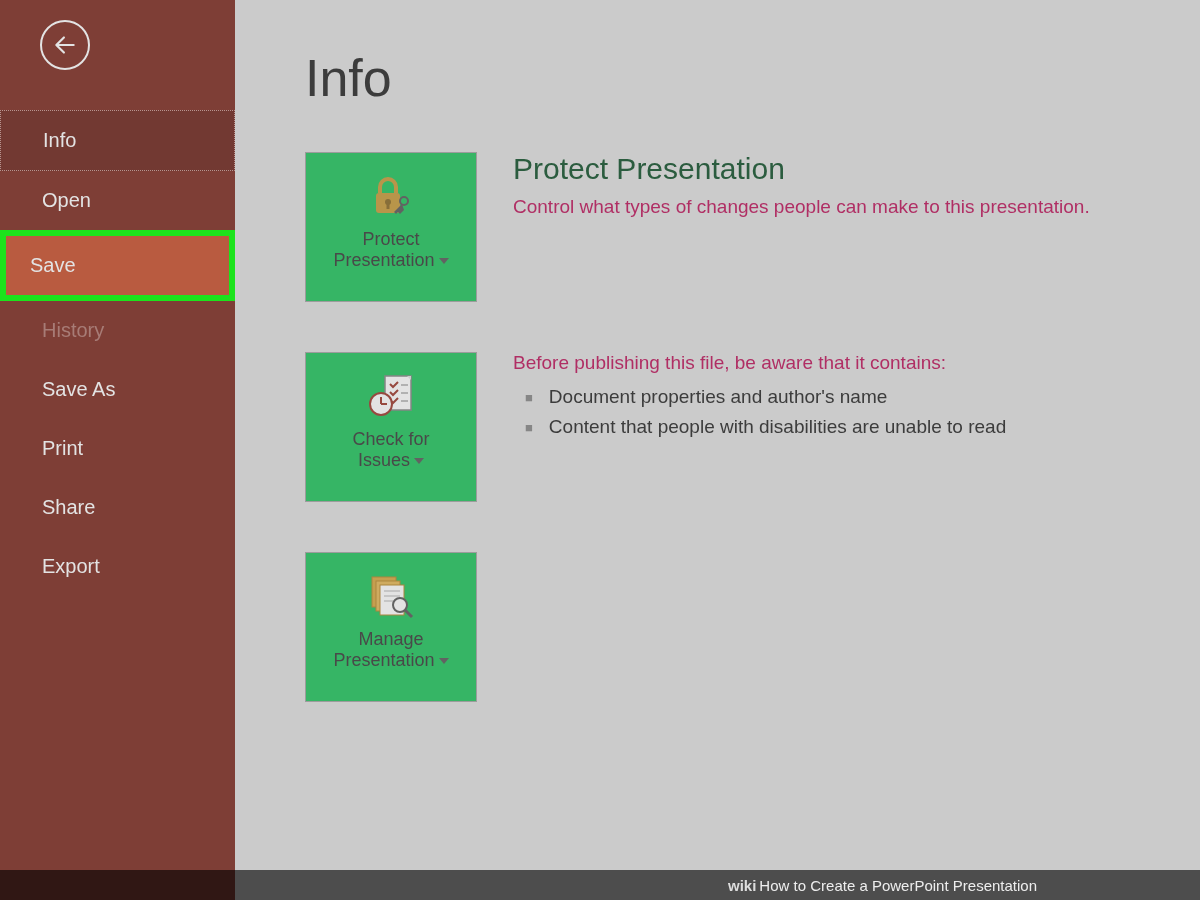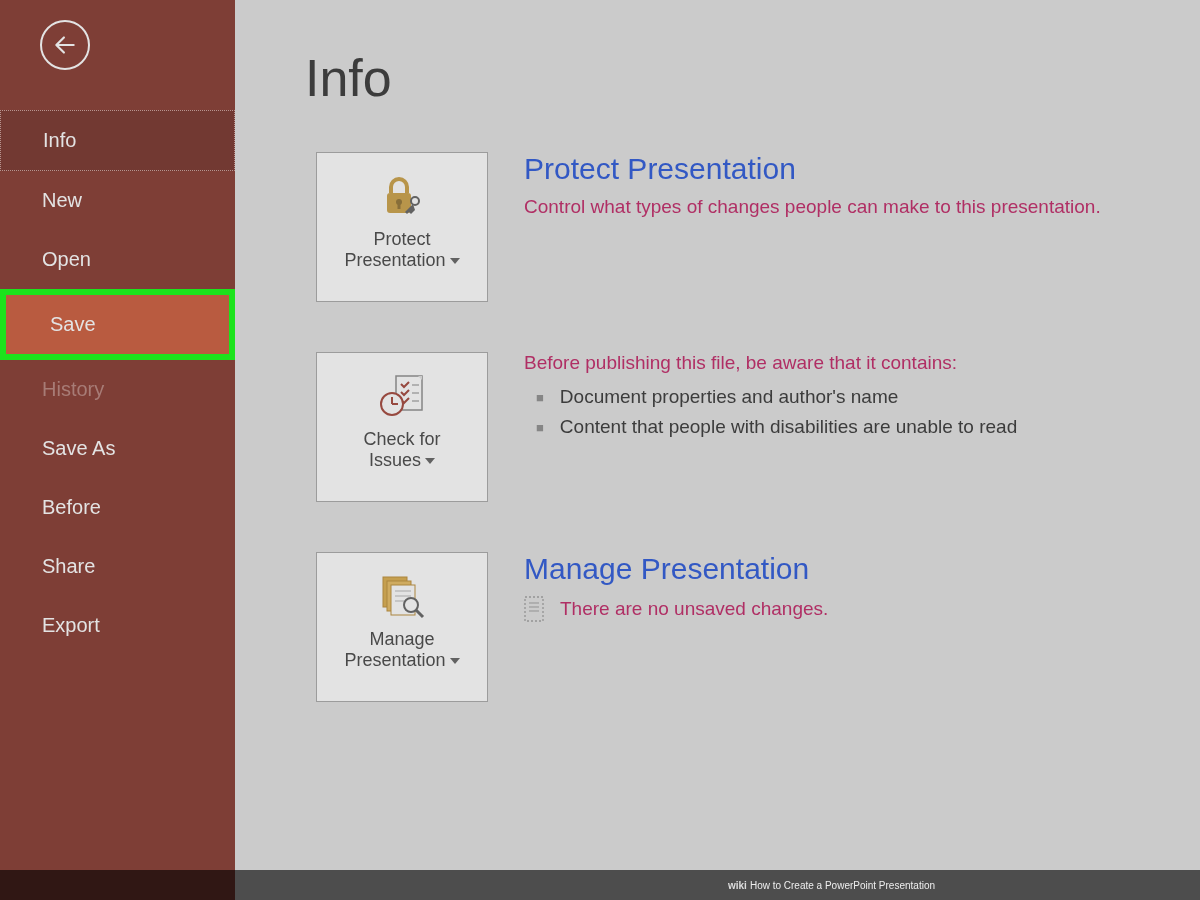--- a/index.html
+++ b/index.html
@@ -43,21 +43,21 @@
   cursor: pointer;
   color: #fff;
 }
 .sidebar-item.selected {
   background: #6f261d;
   border: 1px dotted #c89a94;
 }
 .sidebar-item.highlighted {
   background: #c9512f;
   border: 6px solid #00ff00;
-  padding-left: 44px;
+  padding-left: 24px;
 }
 .sidebar-item.disabled {
   color: #b37b74;
 }
 .main {
   flex: 1;
   padding: 48px 30px 0 70px;
   color: #2a2a2a;
   position: relative;
 }
@@ -69,33 +69,32 @@
 }
 .section {
   display: flex;
   align-items: flex-start;
   margin-bottom: 50px;
 }
 .tile {
   width: 172px;
   min-height: 150px;
   border: 1.5px solid #a5a5a5;
-  background: #ffffff;
+  background: #22c55e;
   display: flex;
   flex-direction: column;
   align-items: center;
   justify-content: flex-start;
   padding: 14px 6px 8px 6px;
   text-align: center;
   font-size: 18px;
   color: #3a3a3a;
   cursor: pointer;
   margin-right: 36px;
   flex-shrink: 0;
-  margin-left: 11px;
 }
 .tile .icon-wrap {
   height: 58px;
   display: flex;
   align-items: center;
   justify-content: center;
   margin-bottom: 4px;
 }
 .tile .dropdown-caret {
   display: inline-block;
@@ -104,21 +103,21 @@
   border-left: 5px solid transparent;
   border-right: 5px solid transparent;
   border-top: 6px solid #5a5a5a;
   vertical-align: middle;
 }
 .section-body { flex: 1; }
 .section-title {
   font-size: 30px;
   font-weight: 400;
   margin-bottom: 10px;
-  color: #1d4ed8;
+  color: #14532d;
 }
 .section-desc {
   font-size: 19px;
   color: #be185d;
   margin-bottom: 8px;
 }
 .bullet-list {
   list-style: none;
   padding-left: 12px;
 }
@@ -151,21 +150,21 @@
   pointer-events: none;
 }
 .footer {
   position: absolute;
   bottom: 0;
   right: 0;
   left: 0;
   height: 30px;
   background: rgba(0,0,0,0.62);
   color: #eee;
-  font-size: 10px;
+  font-size: 15px;
   display: flex;
   align-items: center;
   padding-left: 728px;
 }
 .footer .wiki { font-weight: bold; color: #ddd; margin-right: 3px; }
 </style>
 </head>
 <body>
 
 <div class="app">
@@ -173,36 +172,33 @@
   <div class="sidebar">
     <div class="back-btn">
       <svg viewBox="0 0 24 24">
         <path d="M20 12 H5 M11 5 L4 12 L11 19" stroke="#fff" stroke-width="2" fill="none" stroke-linecap="round" stroke-linejoin="round"></path>
       </svg>
     </div>
     <div class="sidebar-item selected">
       <span>Info</span>
     </div>
     <div class="sidebar-item">
-      <span>New</span>
-    </div>
-    <div class="sidebar-item">
       <span>Open</span>
     </div>
     <div class="sidebar-item highlighted">
       <span>Save</span>
     </div>
     <div class="sidebar-item disabled">
       <span>History</span>
     </div>
     <div class="sidebar-item">
       <span>Save As</span>
     </div>
     <div class="sidebar-item">
-      <span>Before</span>
+      <span>Print</span>
     </div>
     <div class="sidebar-item">
       <span>Share</span>
     </div>
     <div class="sidebar-item">
       <span>Export</span>
     </div>
   </div>
 
   <div class="main">
@@ -273,32 +269,20 @@
             <line x1="20" y1="32" x2="36" y2="32" stroke="#ccc" stroke-width="1.5"></line>
             <circle cx="36" cy="36" r="7" fill="#fff" stroke="#5a5a5a" stroke-width="2"></circle>
             <line x1="41" y1="41" x2="48" y2="48" stroke="#5a5a5a" stroke-width="3"></line>
           </svg>
         </div>
         <div>
           <span>Manage</span><br>
           <span>Presentation</span><span class="dropdown-caret"></span>
         </div>
       </div>
-      <div class="section-body">
-        <div class="section-title">Manage Presentation</div>
-        <div class="manage-row">
-          <svg class="doc-icon" width="22" height="26" viewBox="0 0 22 26">
-            <rect x="1" y="1" width="18" height="24" fill="none" stroke="#999" stroke-width="1.3" stroke-dasharray="2 2"></rect>
-            <line x1="5" y1="7" x2="15" y2="7" stroke="#999"></line>
-            <line x1="5" y1="11" x2="15" y2="11" stroke="#999"></line>
-            <line x1="5" y1="15" x2="15" y2="15" stroke="#999"></line>
-          </svg>
-          <span class="section-desc" style="margin-bottom:0">There are no unsaved changes.</span>
-        </div>
-      </div>
     </div>
 
   </div>
 </div>
 
 <div class="overlay"></div>
 
 <div class="footer">
   <span class="wiki">wiki</span>
   <span>How to Create a PowerPoint Presentation</span>

